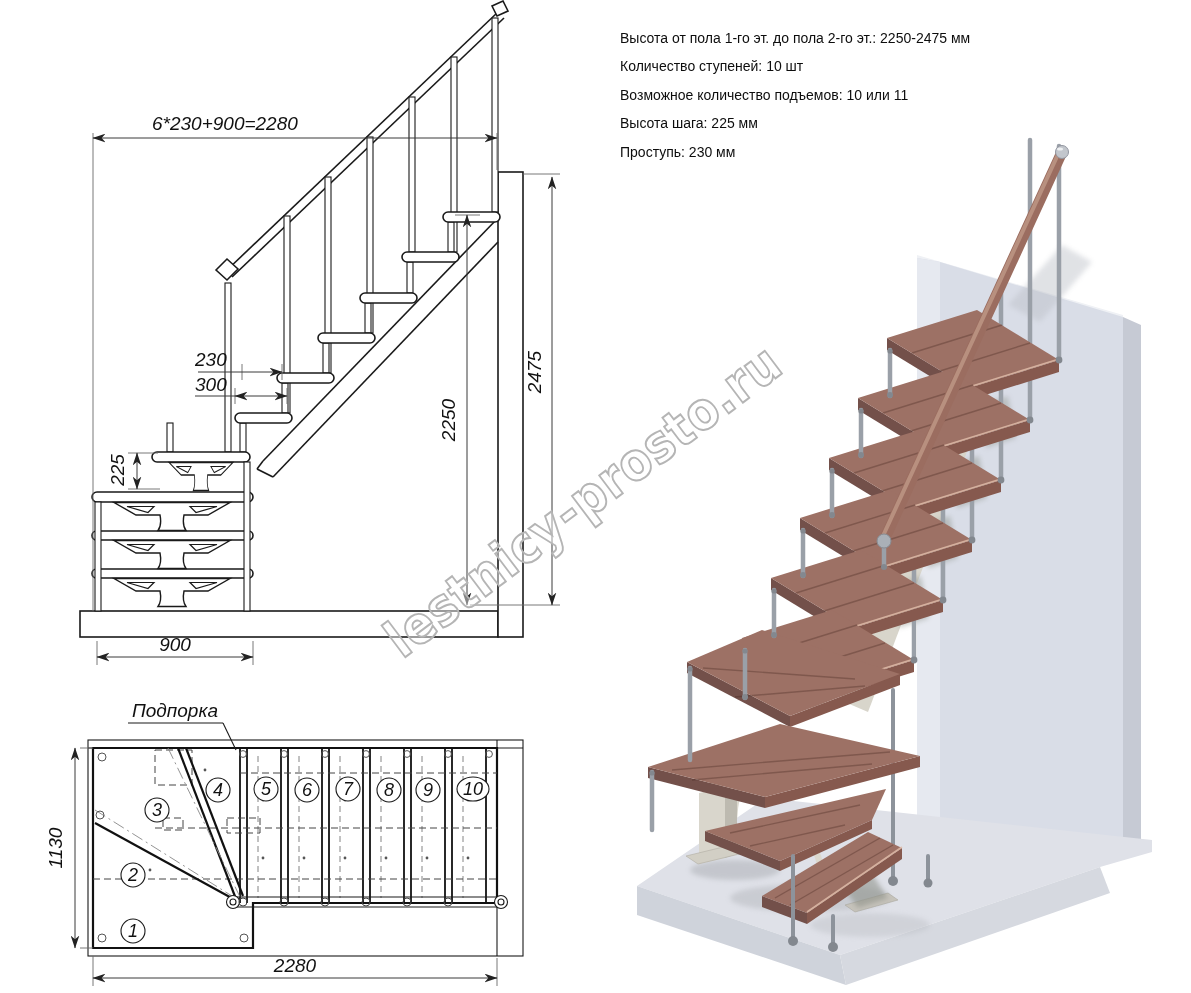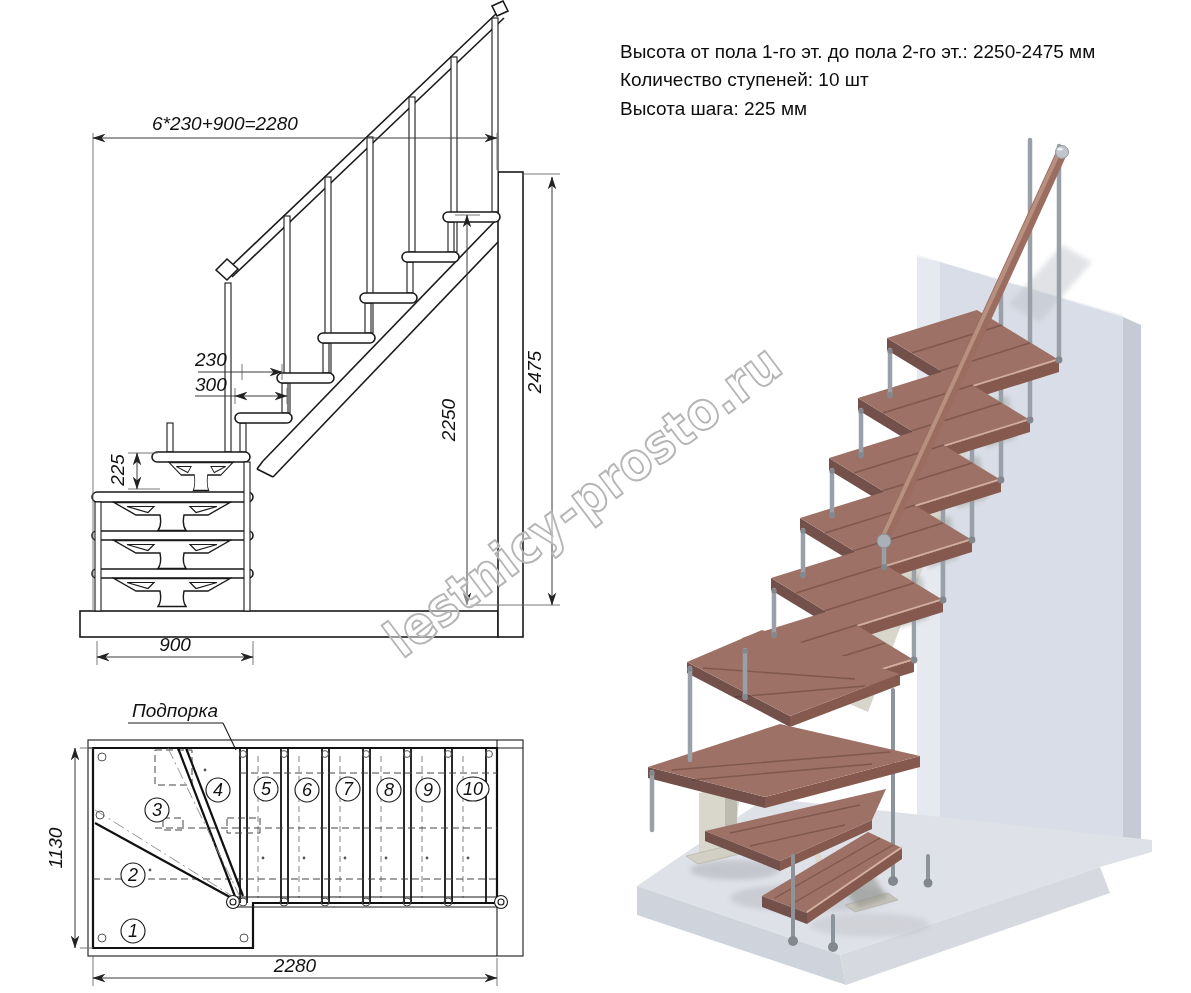--- a/index.html
+++ b/index.html
@@ -24,22 +24,22 @@
   .t-left{fill:#73504a}
   .t-front{fill:#86594e}
   .streak{stroke:rgba(58,30,24,0.30);stroke-width:1.4;fill:none}
   .hl{stroke:rgba(227,193,172,0.8);stroke-width:1.6;fill:none}
   .rod{stroke:#9aa0a8;stroke-width:4.5;fill:none;stroke-linecap:round}
   .rodd{stroke:#8d939b;stroke-width:4;fill:none;stroke-linecap:round}
   .disc{fill:#83888f}
   .cream{stroke:#dbd8ce;stroke-width:6.5;fill:none;stroke-linecap:round}
   .creamsh{stroke:#989d92;stroke-width:6.5;fill:none;opacity:.42;stroke-linecap:round}
   
-  .specs{position:absolute;left:620px;top:38px;width:540px;color:#0d0d0d;
-         font-size:19px;line-height:28.4px;}
+  .specs{position:absolute;left:620px;top:24px;width:540px;color:#0d0d0d;
+         font-size:14px;line-height:28.4px;}
   .specs div{white-space:nowrap}
 </style>
 </head>
 <body>
 
 <div class="canvas">
 <svg width="1191" height="993" viewBox="0 0 1191 993">
   <defs>
     <marker id="ar" viewBox="0 0 12 8" refX="11.5" refY="4" markerWidth="13" markerHeight="9" orient="auto-start-reverse" markerUnits="userSpaceOnUse">
       <path d="M0,0 L12,4 L0,8 L3.5,4 Z" fill="#222"></path>
@@ -470,15 +470,17 @@
       <text class="dimtext" text-anchor="middle" x="295" y="972">2280</text>
     </g>
   </g>
 
   <text transform="translate(594,515) rotate(-37)" text-anchor="middle" font-family="DejaVu Sans, sans-serif" font-size="52" font-weight="bold" fill="rgba(255,255,255,0.45)" stroke="#b5b5b5" stroke-width="2" letter-spacing="1" textLength="480" lengthAdjust="spacingAndGlyphs">lestnicy-prosto.ru</text>
 </svg>
 
 <div class="specs">
   <div>Высота от пола 1-го эт. до пола 2-го эт.: 2250-2475 мм</div>
   <div>Количество ступеней: 10 шт</div>
+  <div>Возможное количество подъемов: 10 или 11</div>
   <div>Высота шага: 225 мм</div>
+  <div>Проступь: 230 мм</div>
 </div>
 </div>
 
 </body></html>

